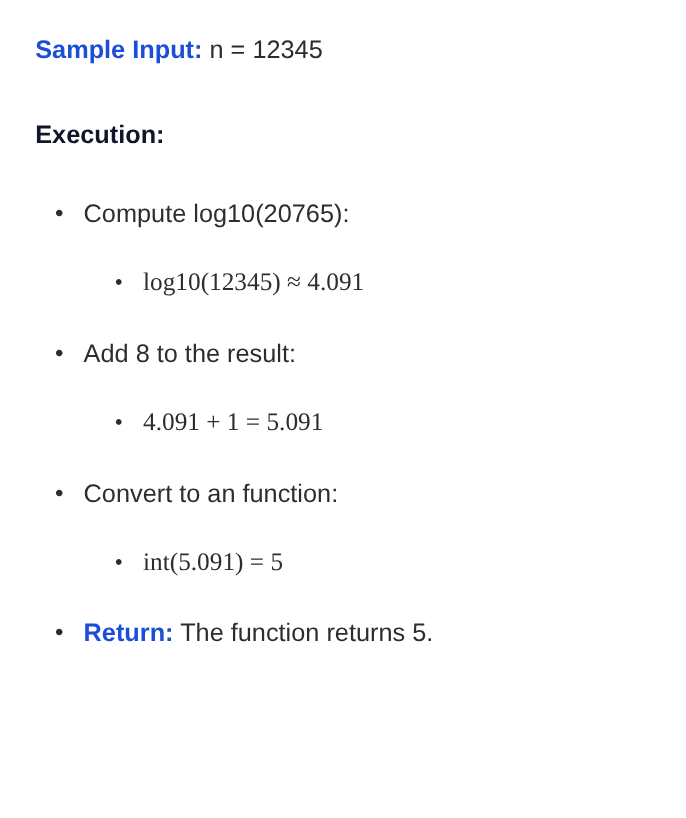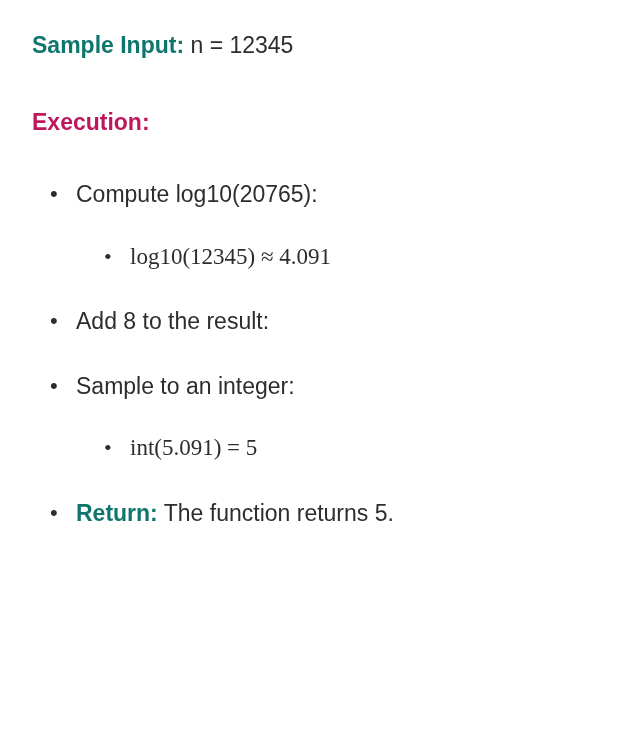--- a/index.html
+++ b/index.html
@@ -14,26 +14,26 @@
       width: 624px;
       background: #ffffff;
       font-size: 23px;
       line-height: 1.5;
     }
     .section {
       margin-bottom: 42px;
     }
     .bold {
       font-weight: 700;
-      color: #0f766e;
+      color: #1d4ed8;
     }
     .heading {
       font-weight: 700;
       font-size: 23px;
-      color: #be185d;
+      color: #0f172a;
       margin-bottom: 38px;
     }
     ul {
       list-style: none;
       padding-left: 44px;
     }
     ul li {
       position: relative;
       margin-bottom: 28px;
     }
@@ -77,23 +77,28 @@
   <li class="outer-item">
     <span>Compute log10(20765):</span>
     <ul>
       <li>
         <span>log10(12345) ≈ 4.091</span>
       </li>
     </ul>
   </li>
   <li class="outer-item">
     <span>Add 8 to the result:</span>
+    <ul>
+      <li>
+        <span>4.091 + 1 = 5.091</span>
+      </li>
+    </ul>
   </li>
   <li class="outer-item">
-    <span>Sample to an integer:</span>
+    <span>Convert to an function:</span>
     <ul>
       <li>
         <span>int(5.091) = 5</span>
       </li>
     </ul>
   </li>
   <li class="outer-item">
     <span class="bold">Return:</span>
     <span> </span><span>The function returns 5.</span>
   </li>

